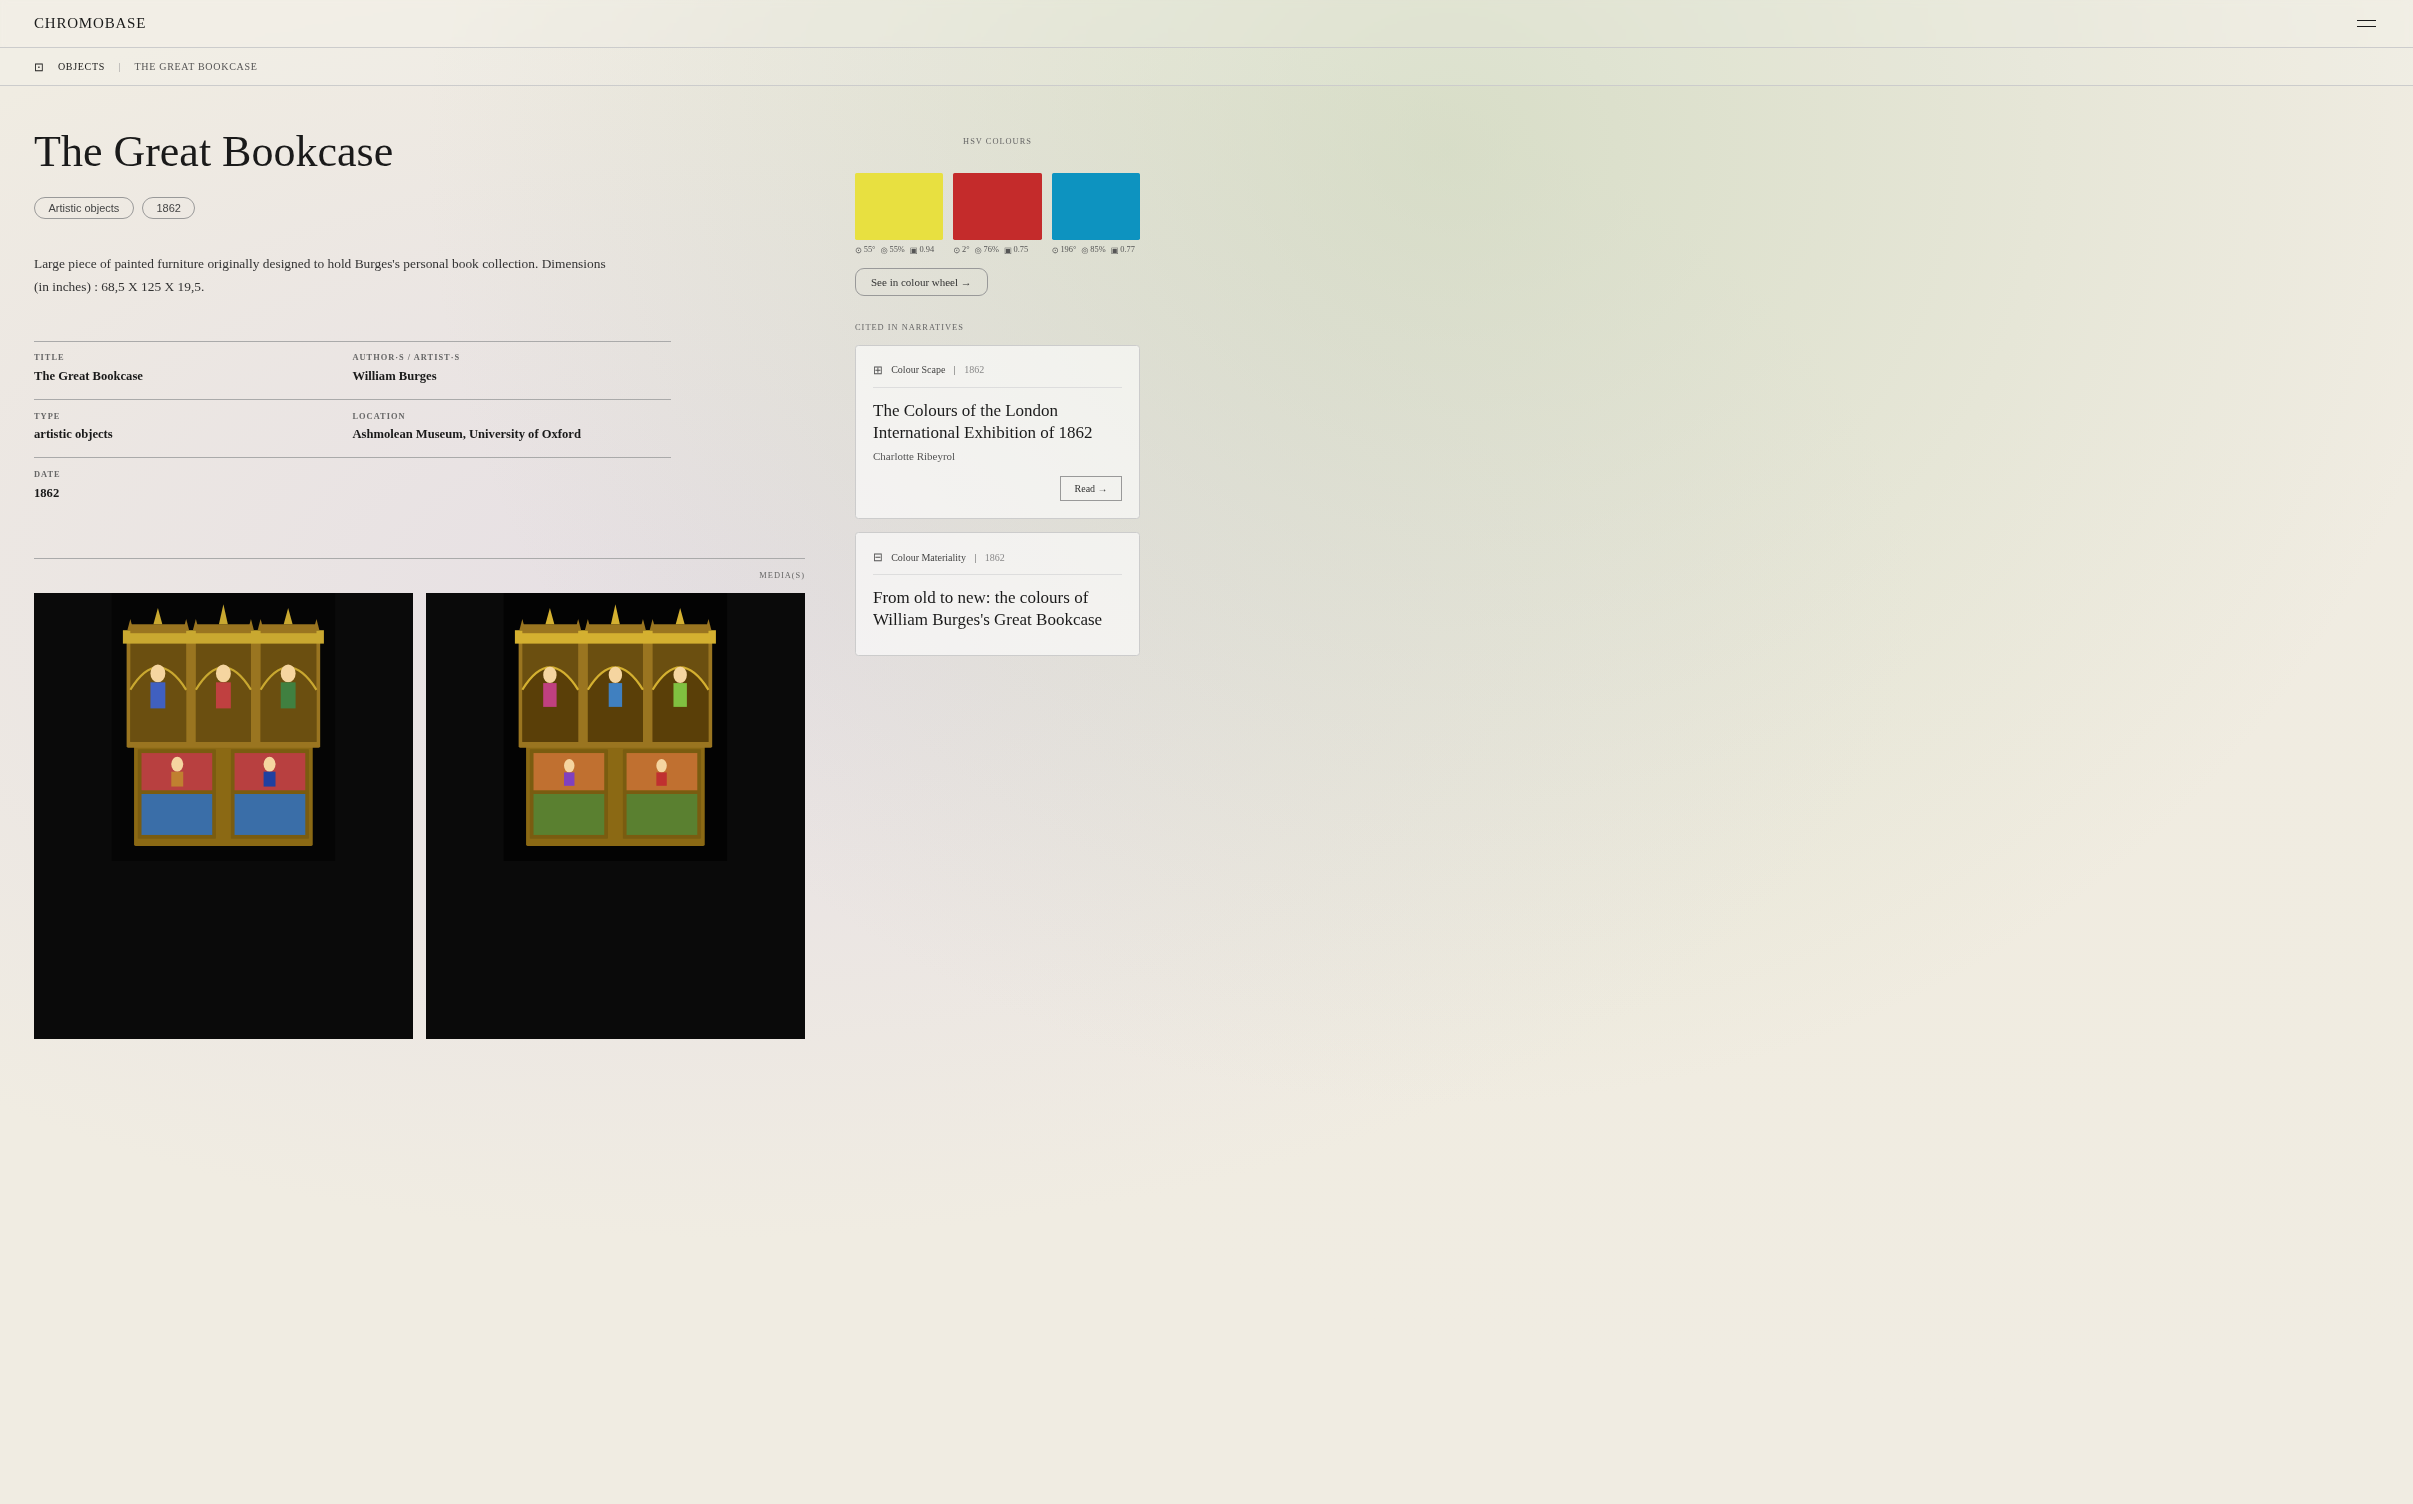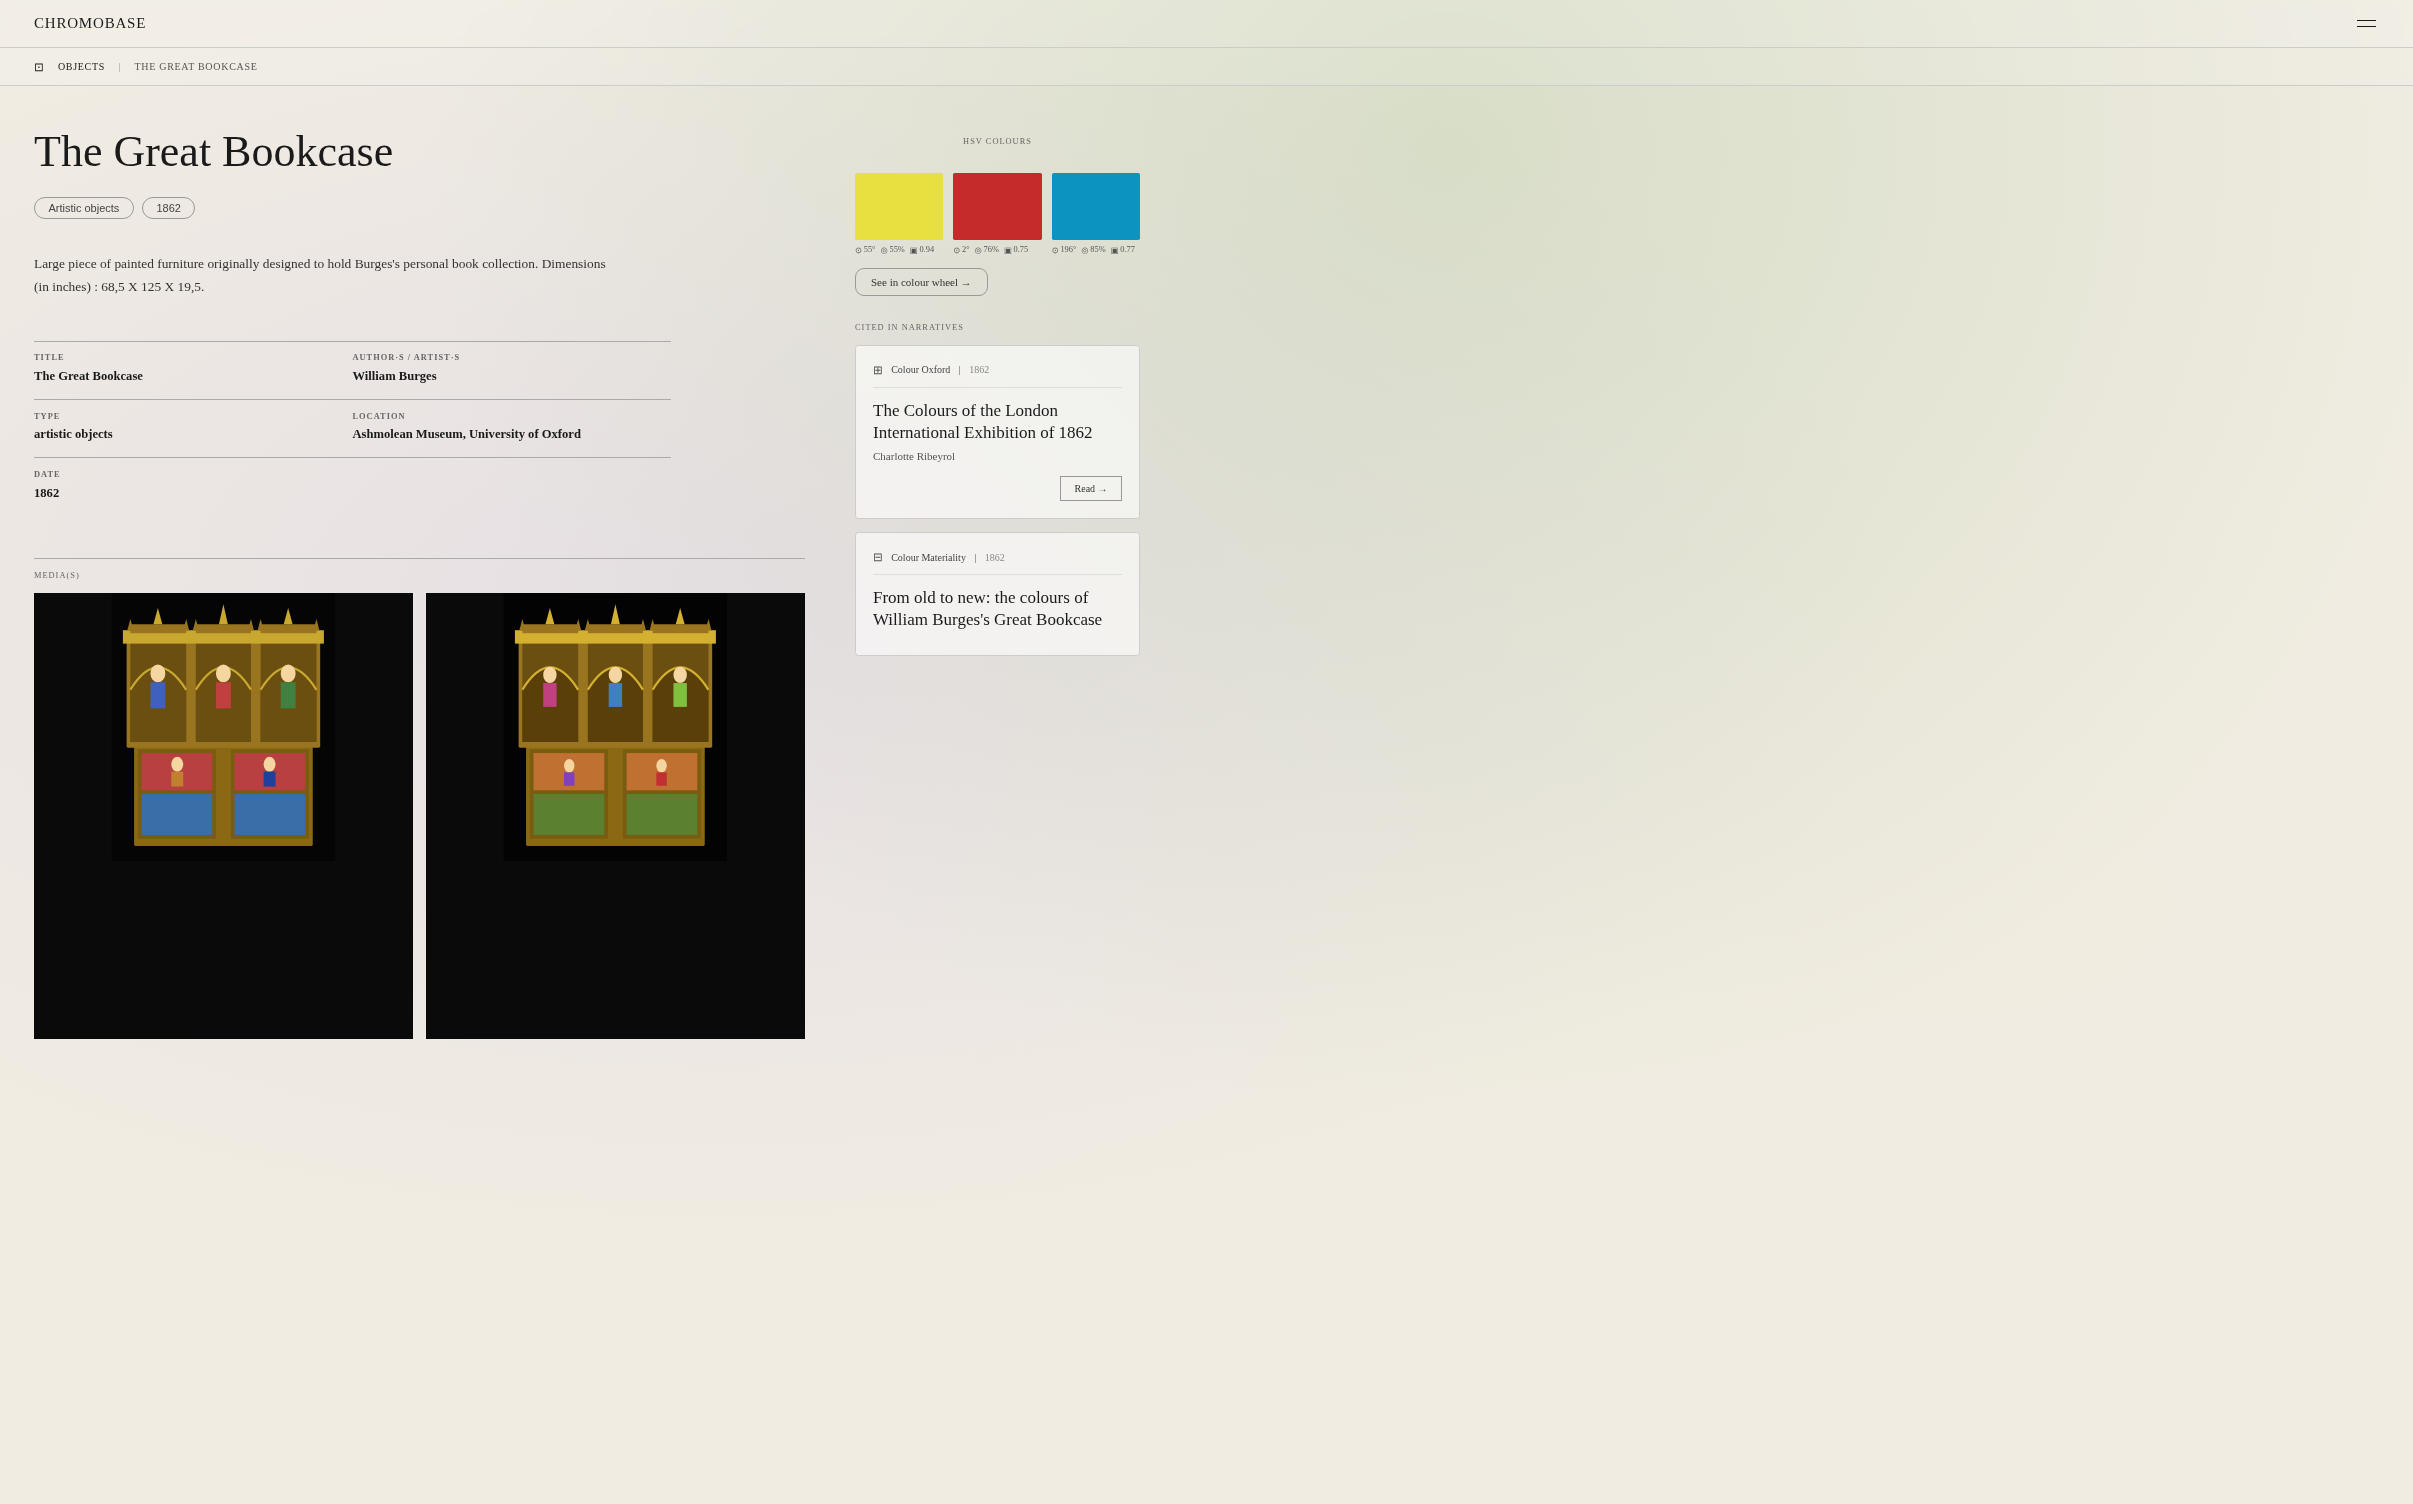--- a/index.html
+++ b/index.html
@@ -151,20 +151,21 @@
 
     
     .media-label {
       font-size: 8.4px;
       letter-spacing: 1px;
       text-transform: uppercase;
       color: #666;
       margin-bottom: 13.4px;
       border-top: 0.8px solid #aaa;
       padding-top: 11.7px;
+      text-align: right;
     }
     .media-grid {
       display: grid;
       grid-template-columns: 1fr 1fr;
       gap: 13.4px;
     }
     .media-item {
       background: #0a0a0a;
       aspect-ratio: 0.85;
       overflow: hidden;
@@ -518,21 +519,21 @@
 
     <button class="see-colour-btn">See in colour wheel →</button>
 
     
     <div class="narratives-label">CITED IN NARRATIVES</div>
 
     
     <div class="narrative-card">
       <div class="card-header">
         <span class="card-icon">⊞</span>
-        <span class="card-type">Colour Oxford</span>
+        <span class="card-type">Colour Scape</span>
         <span> | </span>
         <span class="card-year">1862</span>
       </div>
       <div class="card-title">The Colours of the London International Exhibition of 1862</div>
       <div class="card-author">Charlotte Ribeyrol</div>
       <div class="card-read-btn">
         <button class="read-btn">Read →</button>
       </div>
     </div>
 

